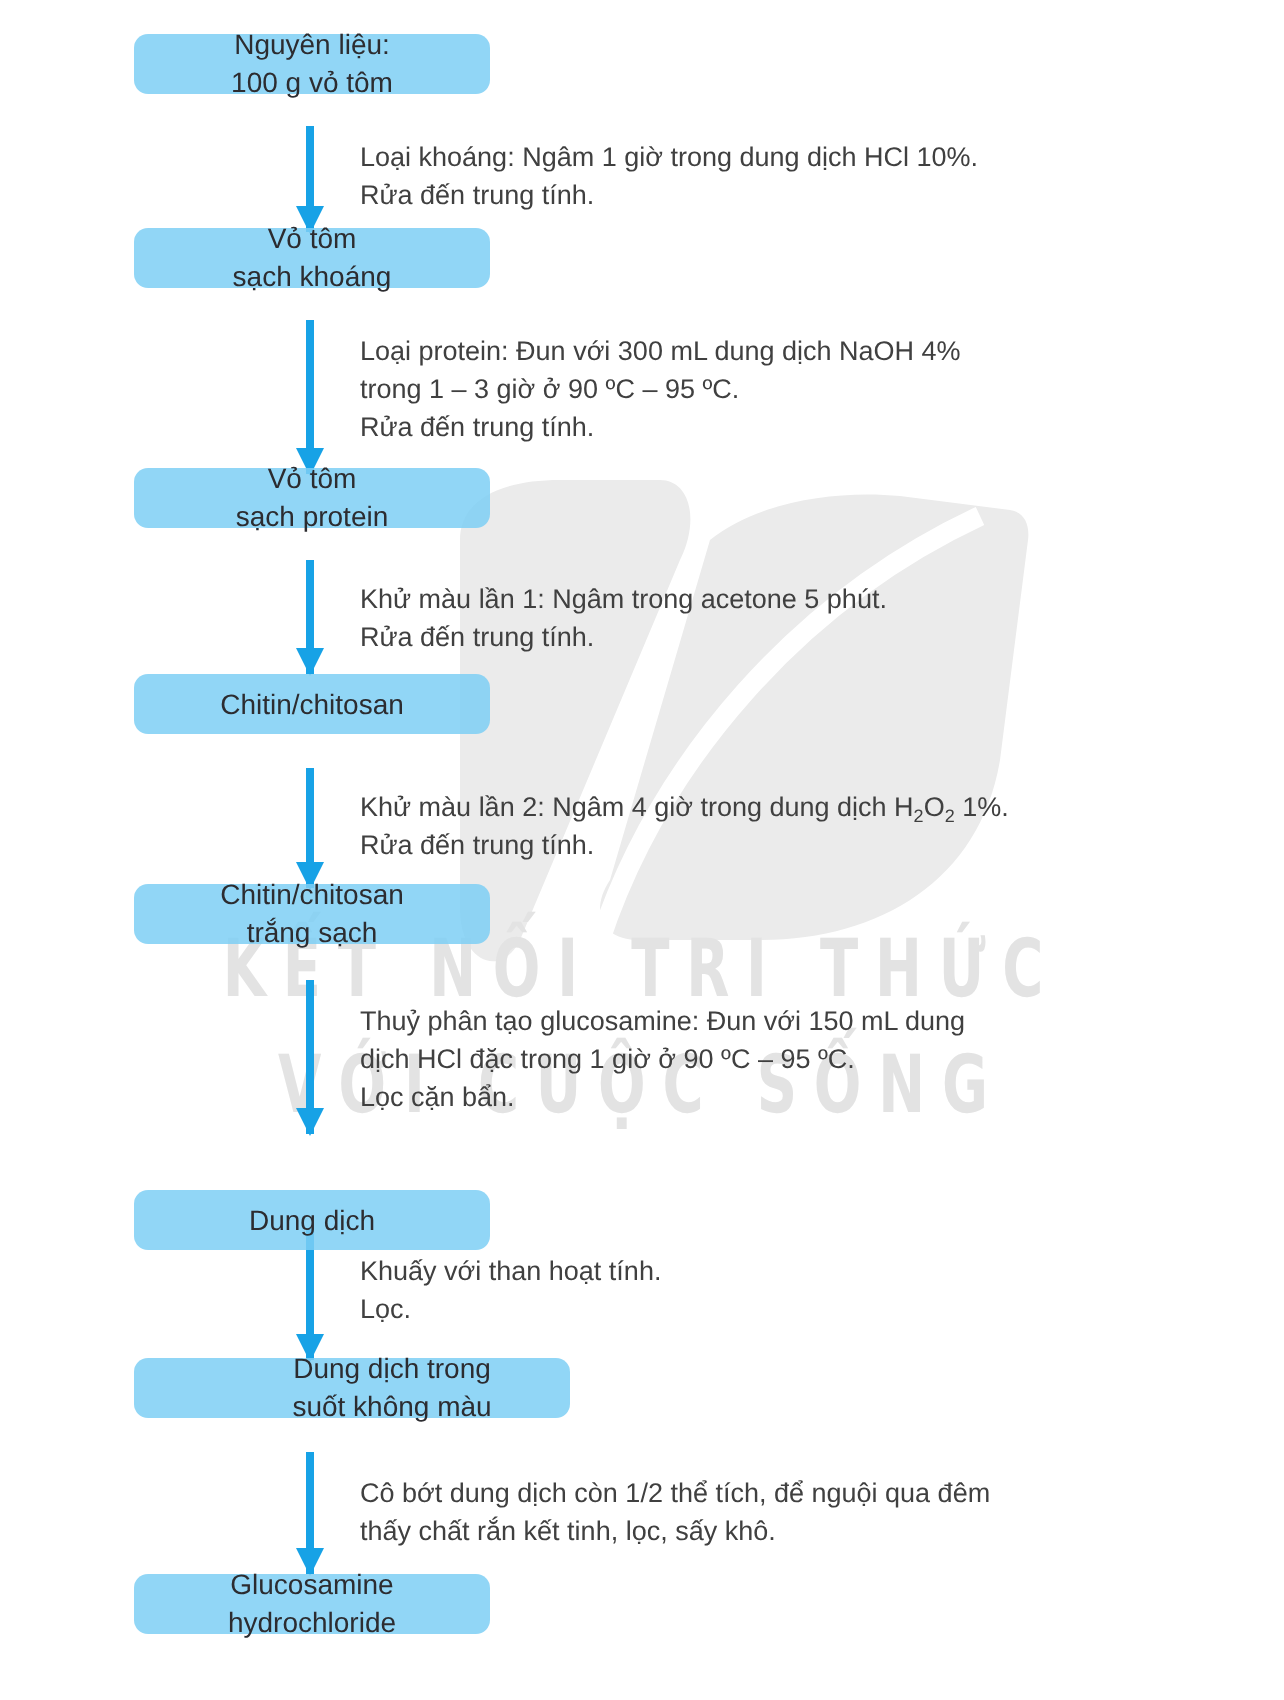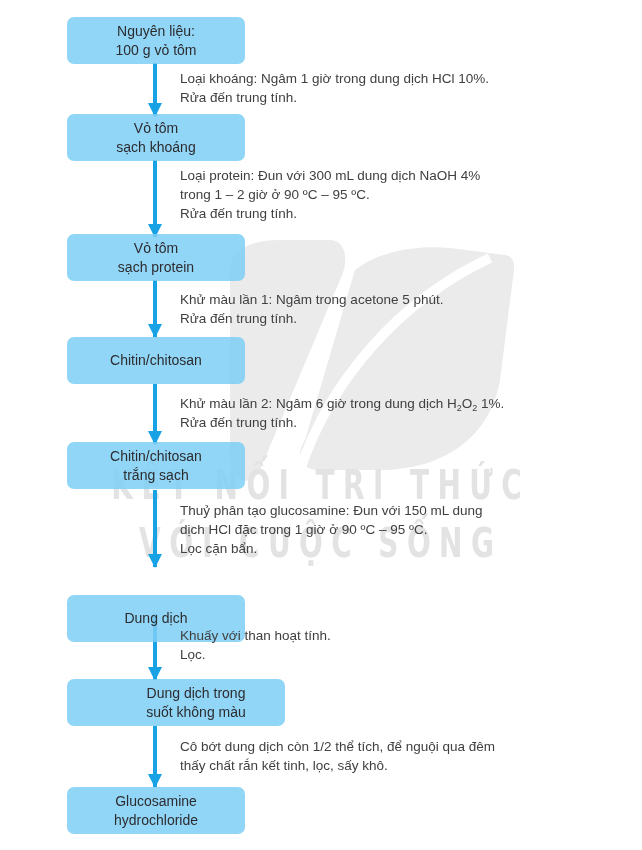--- a/index.html
+++ b/index.html
@@ -10,21 +10,21 @@
       color: #2b2b2b;
     }
     .watermark { position: absolute; left: 0; top: 0; width: 539px; height: 850px; pointer-events: none; z-index: 0; }
     .wm-text {
       position: absolute; left: 0; width: 642px; text-align: center;
       font-family: "DejaVu Sans", sans-serif; font-weight: bold;
       color: #e3e3e3; letter-spacing: 12px; font-size: 40px;
       transform: scaleX(0.7); transform-origin: 320px 0;
     }
     .box {
-      position: absolute; left: 67px; width: 178px; height: 47px;
+      position: absolute; left: 67px; width: 178px; height: 30px;
       background: rgba(126, 207, 244, 0.85);
       border-radius: 7px; z-index: 2;
       display: flex; flex-direction: column; align-items: center; justify-content: center;
       font-size: 14px; line-height: 19px; color: #2c2c30; text-align: center;
     }
     .arrow { position: absolute; left: 153px; width: 4px; background: #17a2e6; z-index: 1; }
     .arrowhead {
       position: absolute; left: -5px; bottom: -1px; width: 0; height: 0;
       border-left: 7px solid transparent; border-right: 7px solid transparent;
       border-top: 14px solid #17a2e6;
@@ -96,23 +96,23 @@
   <span>Dung dịch trong</span>
   <span>suốt không màu</span>
 </div>
 <div class="box" style="top:787px;">
   <span>Glucosamine</span>
   <span>hydrochloride</span>
 </div>
 
 <div class="note" style="top:69px;"><div>Loại khoáng: Ngâm 1 giờ trong dung dịch HCl 10%.</div><div>Rửa đến trung tính.</div></div>
 
-<div class="note" style="top:166px;"><div>Loại protein: Đun với 300 mL dung dịch NaOH 4%</div><div>trong 1 – 2 giờ ở 90 ºC – 95 ºC.</div><div>Rửa đến trung tính.</div></div>
+<div class="note" style="top:166px;"><div>Loại protein: Đun với 300 mL dung dịch NaOH 4%</div><div>trong 1 – 3 giờ ở 90 ºC – 95 ºC.</div><div>Rửa đến trung tính.</div></div>
 
 <div class="note" style="top:290px;"><div>Khử màu lần 1: Ngâm trong acetone 5 phút.</div><div>Rửa đến trung tính.</div></div>
 
-<div class="note" style="top:394px;"><div><span>Khử màu lần 2: Ngâm 6 giờ trong dung dịch H</span><sub>2</sub><span>O</span><sub>2</sub><span> 1%.</span></div><div>Rửa đến trung tính.</div></div>
+<div class="note" style="top:394px;"><div><span>Khử màu lần 2: Ngâm 4 giờ trong dung dịch H</span><sub>2</sub><span>O</span><sub>2</sub><span> 1%.</span></div><div>Rửa đến trung tính.</div></div>
 
 <div class="note" style="top:501px;"><div>Thuỷ phân tạo glucosamine: Đun với 150 mL dung</div><div>dịch HCl đặc trong 1 giờ ở 90 ºC – 95 ºC.</div><div>Lọc cặn bẩn.</div></div>
 
 <div class="note" style="top:626px;"><div>Khuấy với than hoạt tính.</div><div>Lọc.</div></div>
 
 <div class="note" style="top:737px;"><div>Cô bớt dung dịch còn 1/2 thể tích, để nguội qua đêm</div><div>thấy chất rắn kết tinh, lọc, sấy khô.</div></div>
 
 </body></html>

